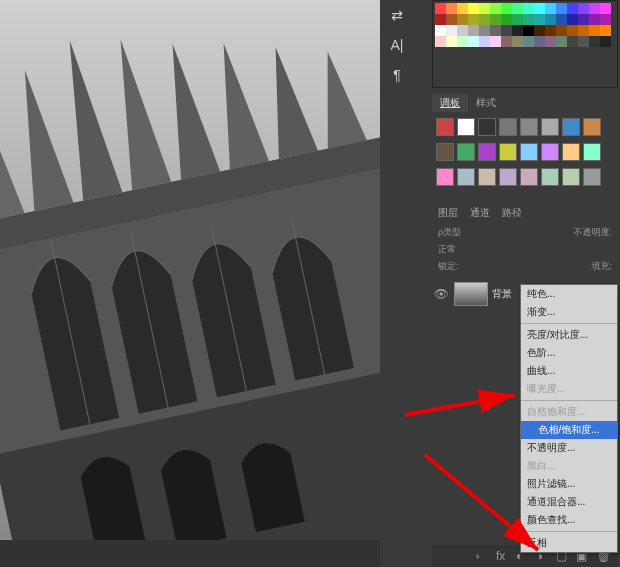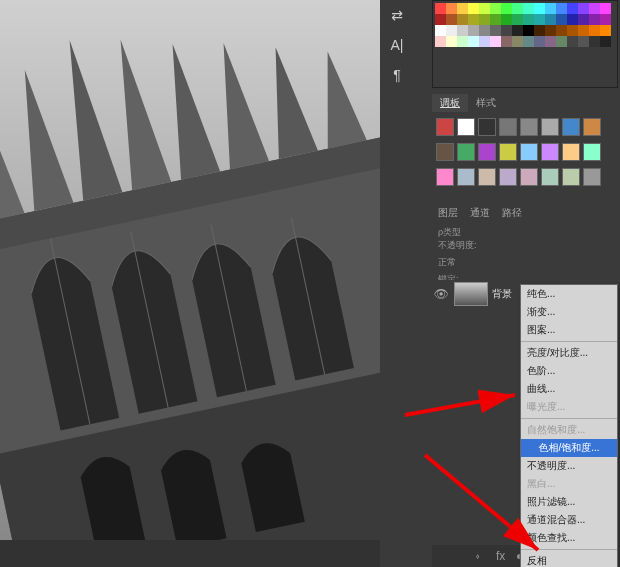--- a/index.html
+++ b/index.html
@@ -20,21 +20,21 @@
 .panel-tab { font-size: 10px; color: #aaa; padding: 2px 8px; cursor: pointer; }
 .panel-tab.active { color: #ddd; background: #454545; text-decoration: underline; }
 
 .styles-grid { position: absolute; left: 432px; top: 114px; width: 186px; height: 80px; background: #3a3a3a; display: flex; flex-wrap: wrap; gap: 3px; padding: 4px; }
 .style-sw { width: 18px; height: 18px; border: 1px solid #666; }
 
 .layers-header { position: absolute; left: 432px; top: 205px; width: 186px; height: 16px; display: flex; }
 .layers-tab { font-size: 10px; color: #aaa; padding: 1px 6px; }
 
 .layers-controls { position: absolute; left: 432px; top: 224px; width: 186px; height: 42px; background: #3a3a3a; font-size: 9px; color: #999; }
-.lc-row { display: flex; justify-content: space-between; padding: 2px 6px; flex-direction: column; }
+.lc-row { display: flex; justify-content: space-between; padding: 2px 6px; }
 .lc-row span { font-size: 9px; }
 
 .layer-row { position: absolute; left: 432px; top: 280px; width: 186px; height: 28px; display: flex; align-items: center; background: #3a3a3a; }
 .eye-icon { width: 18px; font-size: 12px; color: #aaa; text-align: center; }
 .layer-thumb { width: 34px; height: 24px; background: linear-gradient(180deg,#ccc,#555); border: 1px solid #888; margin: 0 4px; }
 .layer-name { font-size: 10px; color: #ddd; }
 
 .context-menu { position: absolute; left: 520px; top: 284px; width: 98px; background: #d4d4d4; border: 1px solid #666; z-index: 10; box-shadow: 2px 2px 4px rgba(0,0,0,0.3); }
 .menu-item { font-size: 10px; color: #222; padding: 2px 6px; cursor: pointer; }
 .menu-item.disabled { color: #999; }
@@ -230,21 +230,20 @@
 
 <div class="layer-row">
   <span class="eye-icon">👁</span>
   <div class="layer-thumb"></div>
   <span class="layer-name">背景</span>
 </div>
 
 <div class="context-menu" id="ctx-menu">
     <div class="menu-item">纯色...</div>
     <div class="menu-item">渐变...</div>
-    <div class="menu-item">图案...</div>
     <div class="menu-sep"></div>
     <div class="menu-item">亮度/对比度...</div>
     <div class="menu-item">色阶...</div>
     <div class="menu-item">曲线...</div>
     <div class="menu-item disabled">曝光度...</div>
     <div class="menu-sep"></div>
     <div class="menu-item disabled">自然饱和度...</div>
     <div class="menu-item highlighted">色相/饱和度...</div>
     <div class="menu-item">不透明度...</div>
     <div class="menu-item disabled">黑白...</div>

